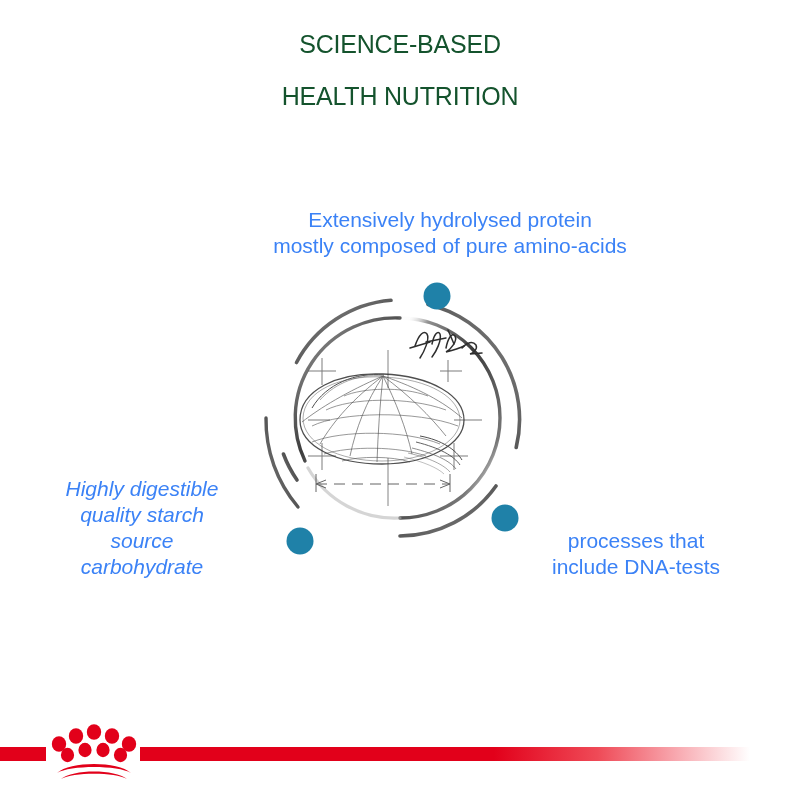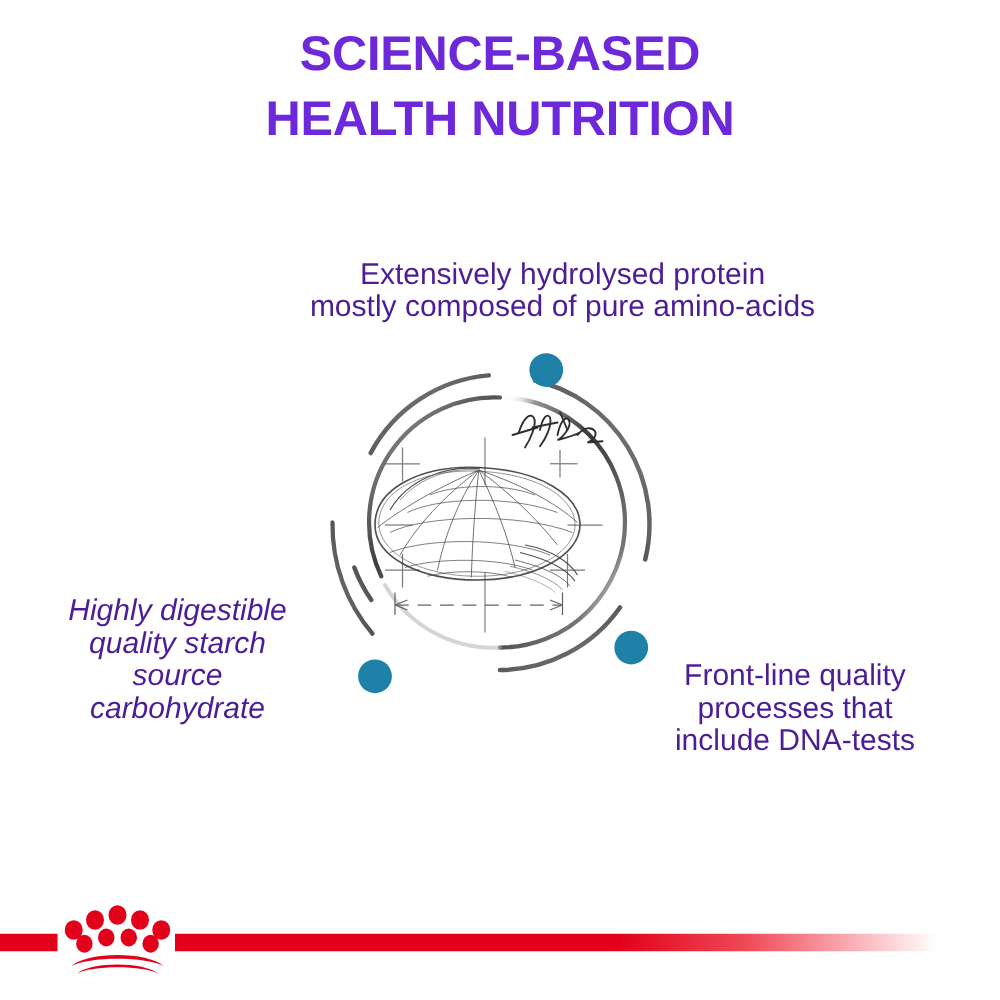--- a/index.html
+++ b/index.html
@@ -19,33 +19,33 @@
   
   .title-block {
     position: absolute;
     top: 18px;
     left: 0;
     width: 800px;
     text-align: center;
   }
   .title-line {
     display: block;
-    color: #6d28d9;
-    font-weight: 700;
-    font-size: 39px;
+    color: #14532d;
+    font-weight: 400;
+    font-size: 25px;
     line-height: 52px;
     letter-spacing: -0.2px;
     white-space: nowrap;
   }
 
   
   .callout {
     position: absolute;
-    color: #4c1d95;
-    font-size: 24px;
+    color: #3b82f6;
+    font-size: 21px;
     line-height: 26px;
     text-align: center;
     font-weight: 400;
   }
   .callout .ln { display: block; white-space: nowrap; }
 
   #callout-top {
     top: 207px;
     left: 200px;
     width: 500px;
@@ -123,21 +123,20 @@
   </div>
 
   <div class="callout" id="callout-left">
     <span class="ln">Highly digestible</span>
     <span class="ln">quality starch</span>
     <span class="ln">source</span>
     <span class="ln">carbohydrate</span>
   </div>
 
   <div class="callout" id="callout-right">
-    <span class="ln">Front-line quality</span>
     <span class="ln">processes that</span>
     <span class="ln">include DNA-tests</span>
   </div>
 
   <div id="diagram">
     <svg width="300" height="300" viewBox="0 0 300 300" xmlns="http://www.w3.org/2000/svg">
       <defs>
         <linearGradient id="gFadeA" x1="0" y1="0" x2="1" y2="1">
           <stop offset="0%" stop-color="#b9b9b9" stop-opacity="0"></stop>
           <stop offset="22%" stop-color="#777777" stop-opacity="1"></stop>

